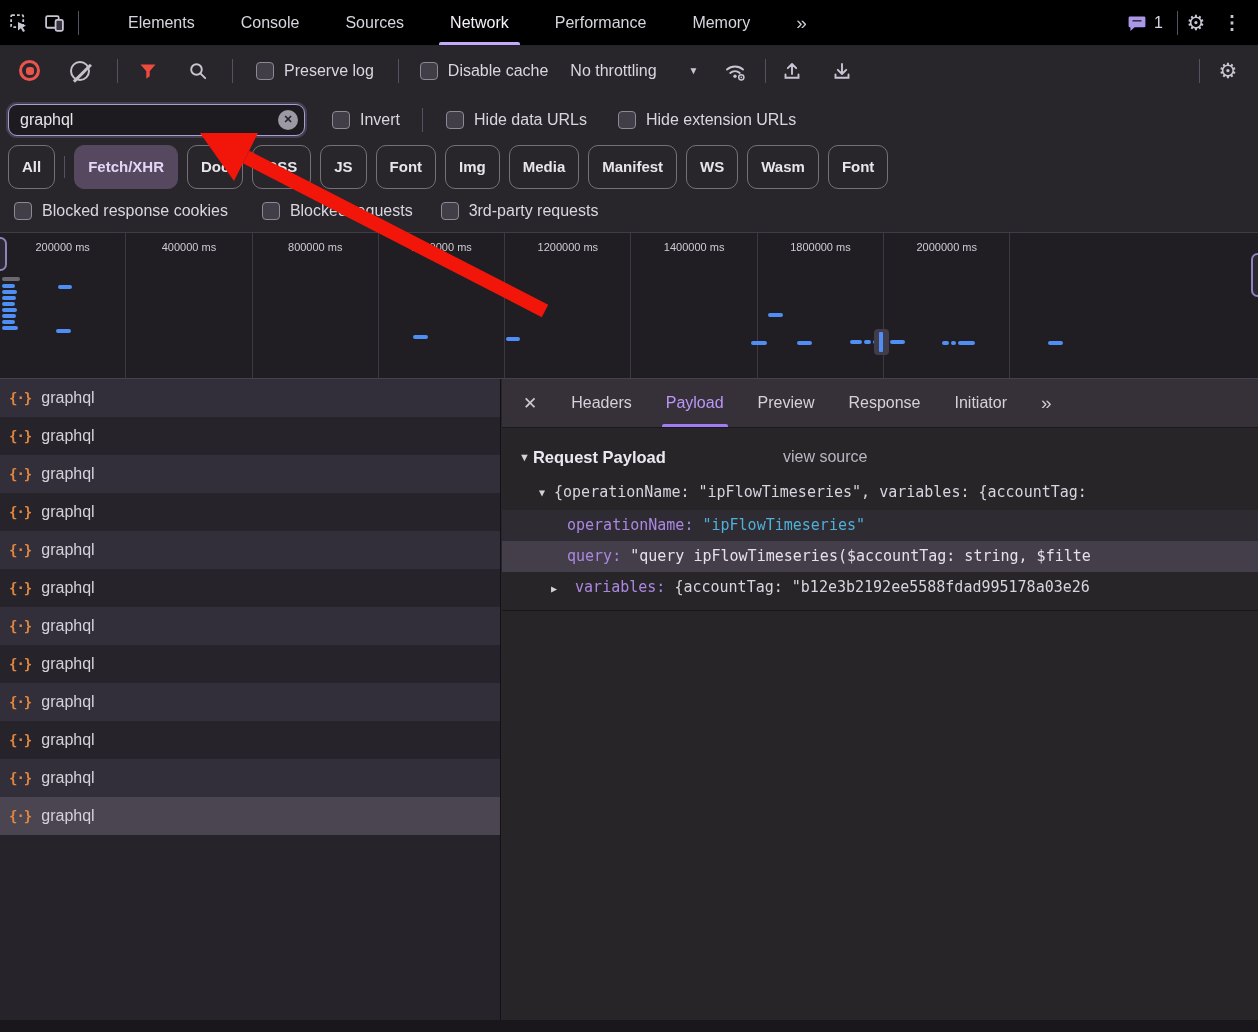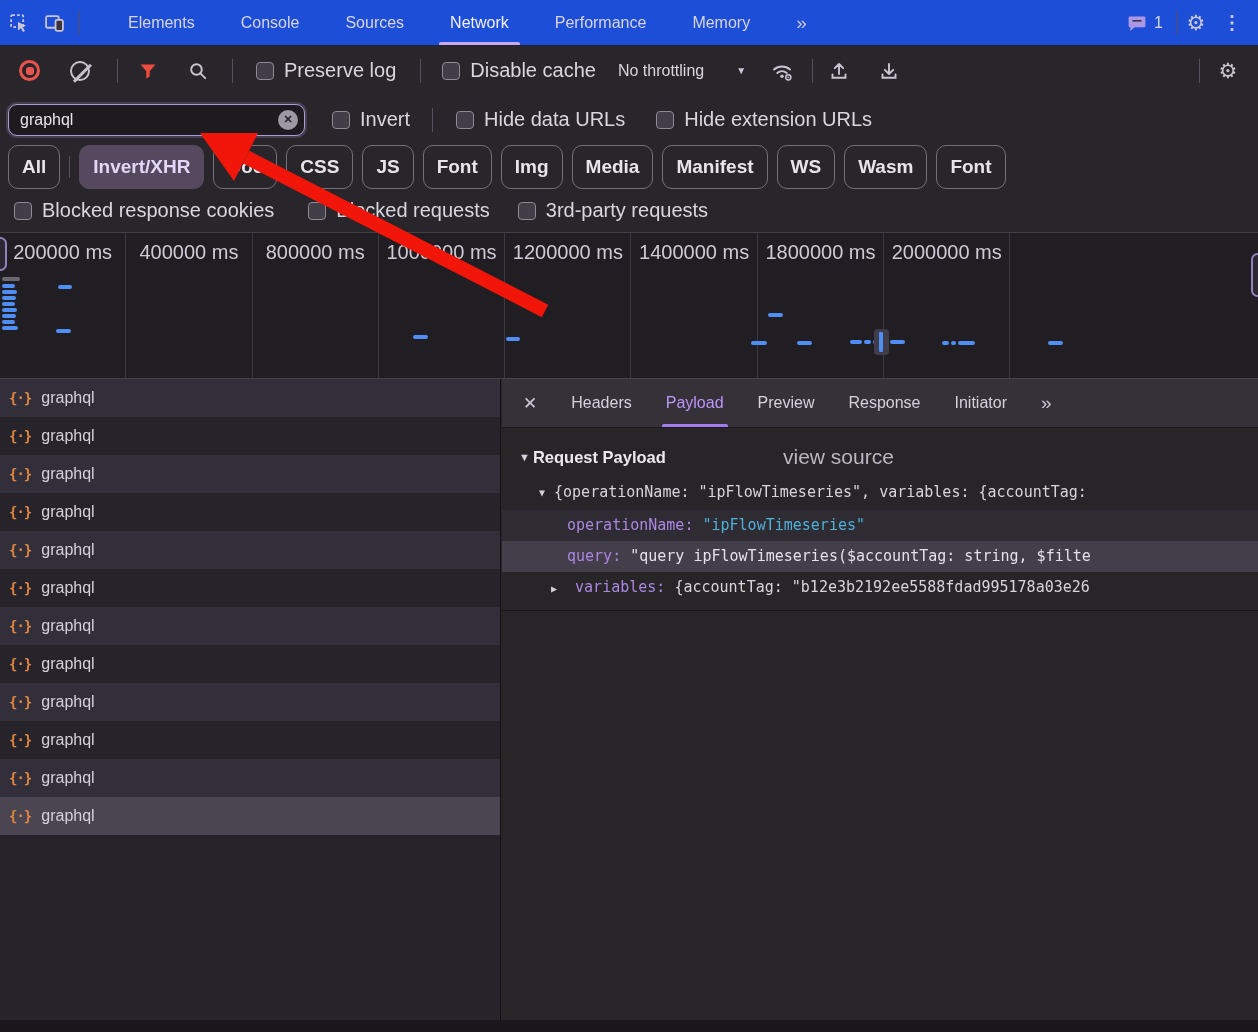--- a/index.html
+++ b/index.html
@@ -5,21 +5,21 @@
   * { box-sizing: border-box; }
   html,body { margin:0; padding:0; }
   body {
     width:1258px; height:1032px; position:relative; overflow:hidden;
     background:#28252b; font-family:"Liberation Sans",sans-serif; color:#d5d1da;
     -webkit-font-smoothing:antialiased;
   }
   .vdiv { width:1px; height:24px; background:#565060; flex:0 0 1px; }
 
   
-  .topbar { position:absolute; left:0; top:0; width:100%; height:46px; background:#1d4ed8;
+  .topbar { position:absolute; left:0; top:0; width:100%; height:46px; background:#000000;
             display:flex; align-items:center; border-bottom:1px solid #252229; }
   .tb-btn { width:36px; height:36px; display:flex; align-items:center; justify-content:center; }
   .main-tabs { display:flex; height:100%; margin-left:26px; }
   .tab { position:relative; display:flex; align-items:center; padding:0 23px; font-size:16px; color:#d9d5de; cursor:default; }
   .tab.selected { color:#f4f1f8; }
   .tab.selected .tab-underline { position:absolute; left:12px; right:12px; bottom:0; height:3px; background:#c3a9f7; border-radius:2px 2px 0 0; }
   .topbar-right { margin-left:auto; display:flex; align-items:center; padding-right:8px; }
   .issues { display:flex; align-items:center; gap:7px; margin-right:14px; }
   .issues-count { font-size:16px; color:#dad6df; }
   .glyph-gear { font-family:"DejaVu Sans",sans-serif; font-size:21px; color:#c9c5d2; }
@@ -27,51 +27,51 @@
   .glyph-more { font-size:19px; color:#cdc9d4; }
 
   
   .toolbar { position:absolute; left:0; top:46px; width:100%; height:49px; background:#29262b;
              display:flex; align-items:center; }
   .rec-btn { width:21px; height:21px; border:3px solid #e9554d; border-radius:50%; position:relative; margin-left:19px; flex:0 0 auto; }
   .rec-btn i { position:absolute; inset:3.5px; background:#e9554d; border-radius:3px; display:block; }
   .ban-btn { width:20px; height:20px; border:2.5px solid #c6c2cc; border-radius:50%; position:relative; margin-left:30px; flex:0 0 auto; }
   .ban-btn i { position:absolute; left:8.5px; top:-2px; width:2.5px; height:24px; background:#c6c2cc; transform:rotate(45deg); display:block; }
   .cb { width:18px; height:18px; border-radius:4px; background:#413e47; border:1.5px solid #8d8995; flex:0 0 18px; }
-  .cb-label { margin-left:10px; font-size:20px; color:#dad6df; white-space:nowrap; }
+  .cb-label { margin-left:10px; font-size:16px; color:#dad6df; white-space:nowrap; }
   .throttle { display:flex; align-items:center; margin-left:22px; font-size:16px; color:#dad6df; }
   .caret { font-size:10px; color:#c9c5d2; margin-left:32px; }
 
   
   .filterrow { position:absolute; left:0; top:95px; width:100%; height:49px; background:#29262b;
                display:flex; align-items:center; }
   .filter-box { position:relative; margin-left:8px; width:297px; height:32px; flex:0 0 auto; }
   .filter-input { width:100%; height:100%; background:#1d1b20; border:1px solid #aa9cd8; border-radius:9px;
                   box-shadow:0 0 0 2px rgba(170,156,216,.22); color:#e8e5ec; font-size:16px;
                   padding:0 34px 0 11px; font-family:"Liberation Sans",sans-serif; outline:none; }
   .clear-btn { position:absolute; right:7px; top:6px; width:20px; height:20px; border-radius:50%;
                background:#9c98a4; color:#26232a; font-size:11px; font-weight:bold;
                display:flex; align-items:center; justify-content:center; }
 
   
   .pillsrow { position:absolute; left:0; top:144px; width:100%; height:45px; background:#29262b;
               display:flex; align-items:center; padding-left:8px; gap:9px; }
   .pill { height:44px; display:flex; align-items:center; padding:0 13px; border:1px solid #757077;
-          border-radius:10px; font-size:19px; font-weight:bold; color:#e8e5ea; white-space:nowrap; }
+          border-radius:10px; font-size:15px; font-weight:bold; color:#e8e5ea; white-space:nowrap; }
   .pill.selected { background:#55485f; border-color:#55485f; color:#e3d7f7; }
 
   
   .cbrow { position:absolute; left:0; top:189px; width:100%; height:44px; background:#29262b;
            display:flex; align-items:center; padding-left:14px; border-bottom:1px solid #413d47; }
 
   
   .timeline { position:absolute; left:0; top:233px; width:100%; height:146px; background:#201e23;
               border-bottom:1px solid #46424d; display:flex; }
   .tl-col { width:126.3px; flex:0 0 126.3px; border-right:1px solid #3c3945; text-align:center;
-            padding-top:8px; font-size:20px; color:#cfcbd6; overflow:hidden; white-space:nowrap; }
+            padding-top:8px; font-size:11px; color:#cfcbd6; overflow:hidden; white-space:nowrap; }
   .tl-bars { position:absolute; inset:0; }
   .wbar { position:absolute; height:4px; background:#4e8ef5; border-radius:2px; }
   .wbar.gray { background:#6b6773; }
   .wsel { position:absolute; background:#413c49; border-radius:4px; }
   .wsel i { position:absolute; left:5px; top:3px; width:4px; height:20px; background:#4e8ef5; display:block; border-radius:1px; }
   .scrollpill { position:absolute; border:2px solid #8f83bb; border-radius:8px; background:#2b2833; }
 
   
   .left-panel { position:absolute; left:0; top:379px; width:501px; height:641px; background:#26232a;
                 border-right:1px solid #131116; }
@@ -91,21 +91,21 @@
   .dtab { position:relative; height:100%; display:flex; align-items:center; padding:0 17px;
           font-size:16px; color:#d5d1da; }
   .dtab.selected { color:#bb97f8; }
   .dtab.selected .tab-underline { position:absolute; left:13px; right:13px; bottom:0; height:3px;
           background:#a07ef2; border-radius:2px 2px 0 0; }
   .payload { position:relative; padding-top:13px; }
   .p-head { position:relative; height:32px; display:flex; align-items:center; padding-left:17px; }
   .tri { font-size:11px; color:#d5d1da; margin-right:3px; }
   .tri-sm { font-size:10px; color:#d5d1da; margin-right:9px; }
   .p-title { font-weight:bold; font-size:16.5px; color:#ebe8f0; }
-  .view-src { position:absolute; left:281px; font-size:21px; color:#bab6c2; }
+  .view-src { position:absolute; left:281px; font-size:16px; color:#bab6c2; }
   .mono { font-family:"DejaVu Sans Mono",monospace; font-size:15px; white-space:nowrap; overflow:hidden; }
   .sum-row { padding:10px 0 9px 37px; color:#d8d4de; display:flex; align-items:center; }
   .kv-row { height:31px; line-height:31px; padding-left:65px; }
   .kv-row.band { background:#2e2b33; }
   .kv-row.sel { background:#443e4b; }
   .kv-row.expandable { padding-left:49px; }
   .key { color:#ab87e0; }
   .str-cyan { color:#4fb0d8; }
   .val-light { color:#e4e0ec; }
   .val-white { color:#d8d4de; }
@@ -252,21 +252,21 @@
   <div class="cb" style="margin-left:31px;"></div>
   <span class="cb-label">Hide extension URLs</span>
 </div>
 
 <div class="pillsrow">
   <div class="pill">
       <span>All</span>
     </div>
   <div class="vdiv" style="height:22px;"></div>
   <div class="pill selected">
-      <span>Invert/XHR</span>
+      <span>Fetch/XHR</span>
     </div>
   <div class="pill">
       <span>Doc</span>
     </div>
   <div class="pill">
       <span>CSS</span>
     </div>
   <div class="pill">
       <span>JS</span>
     </div>

